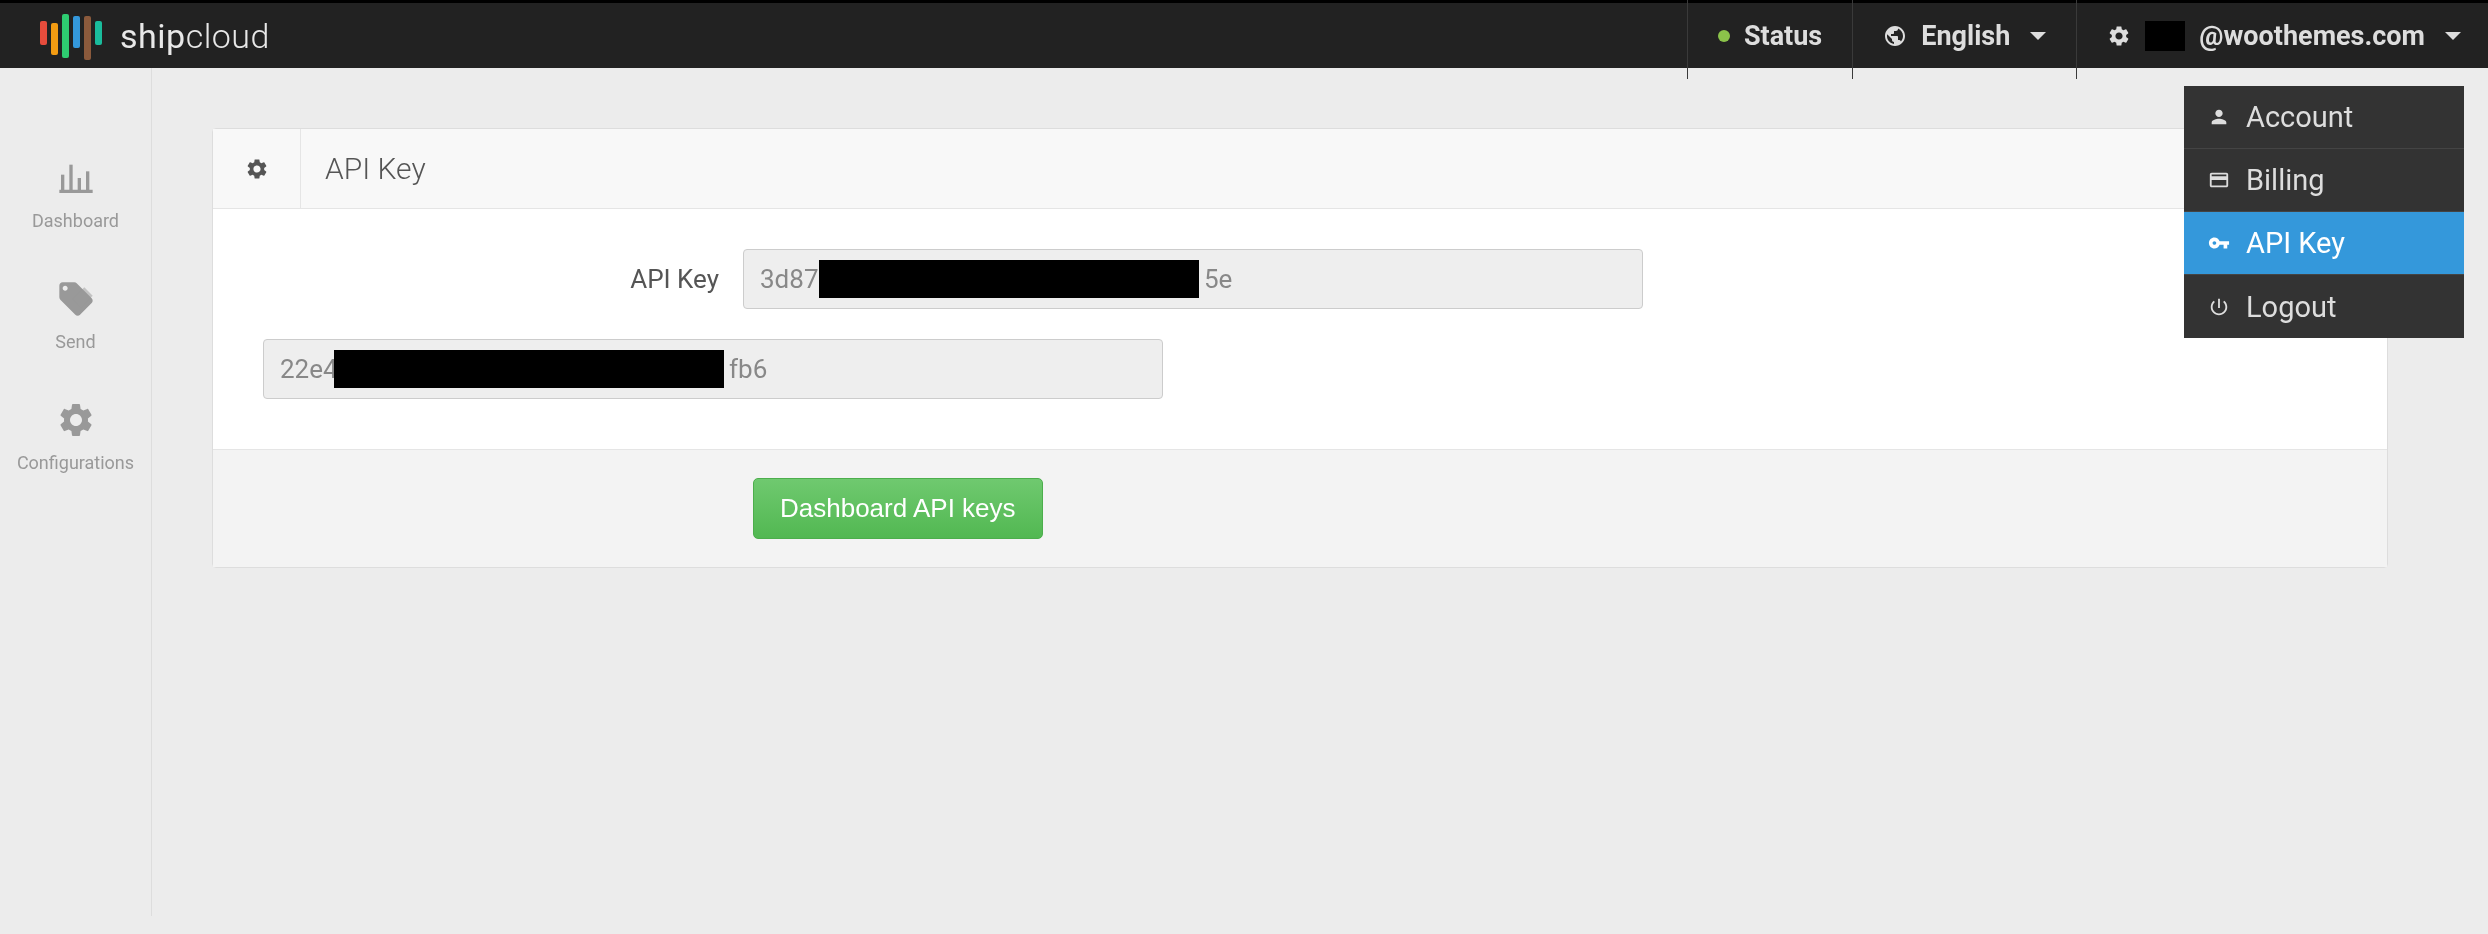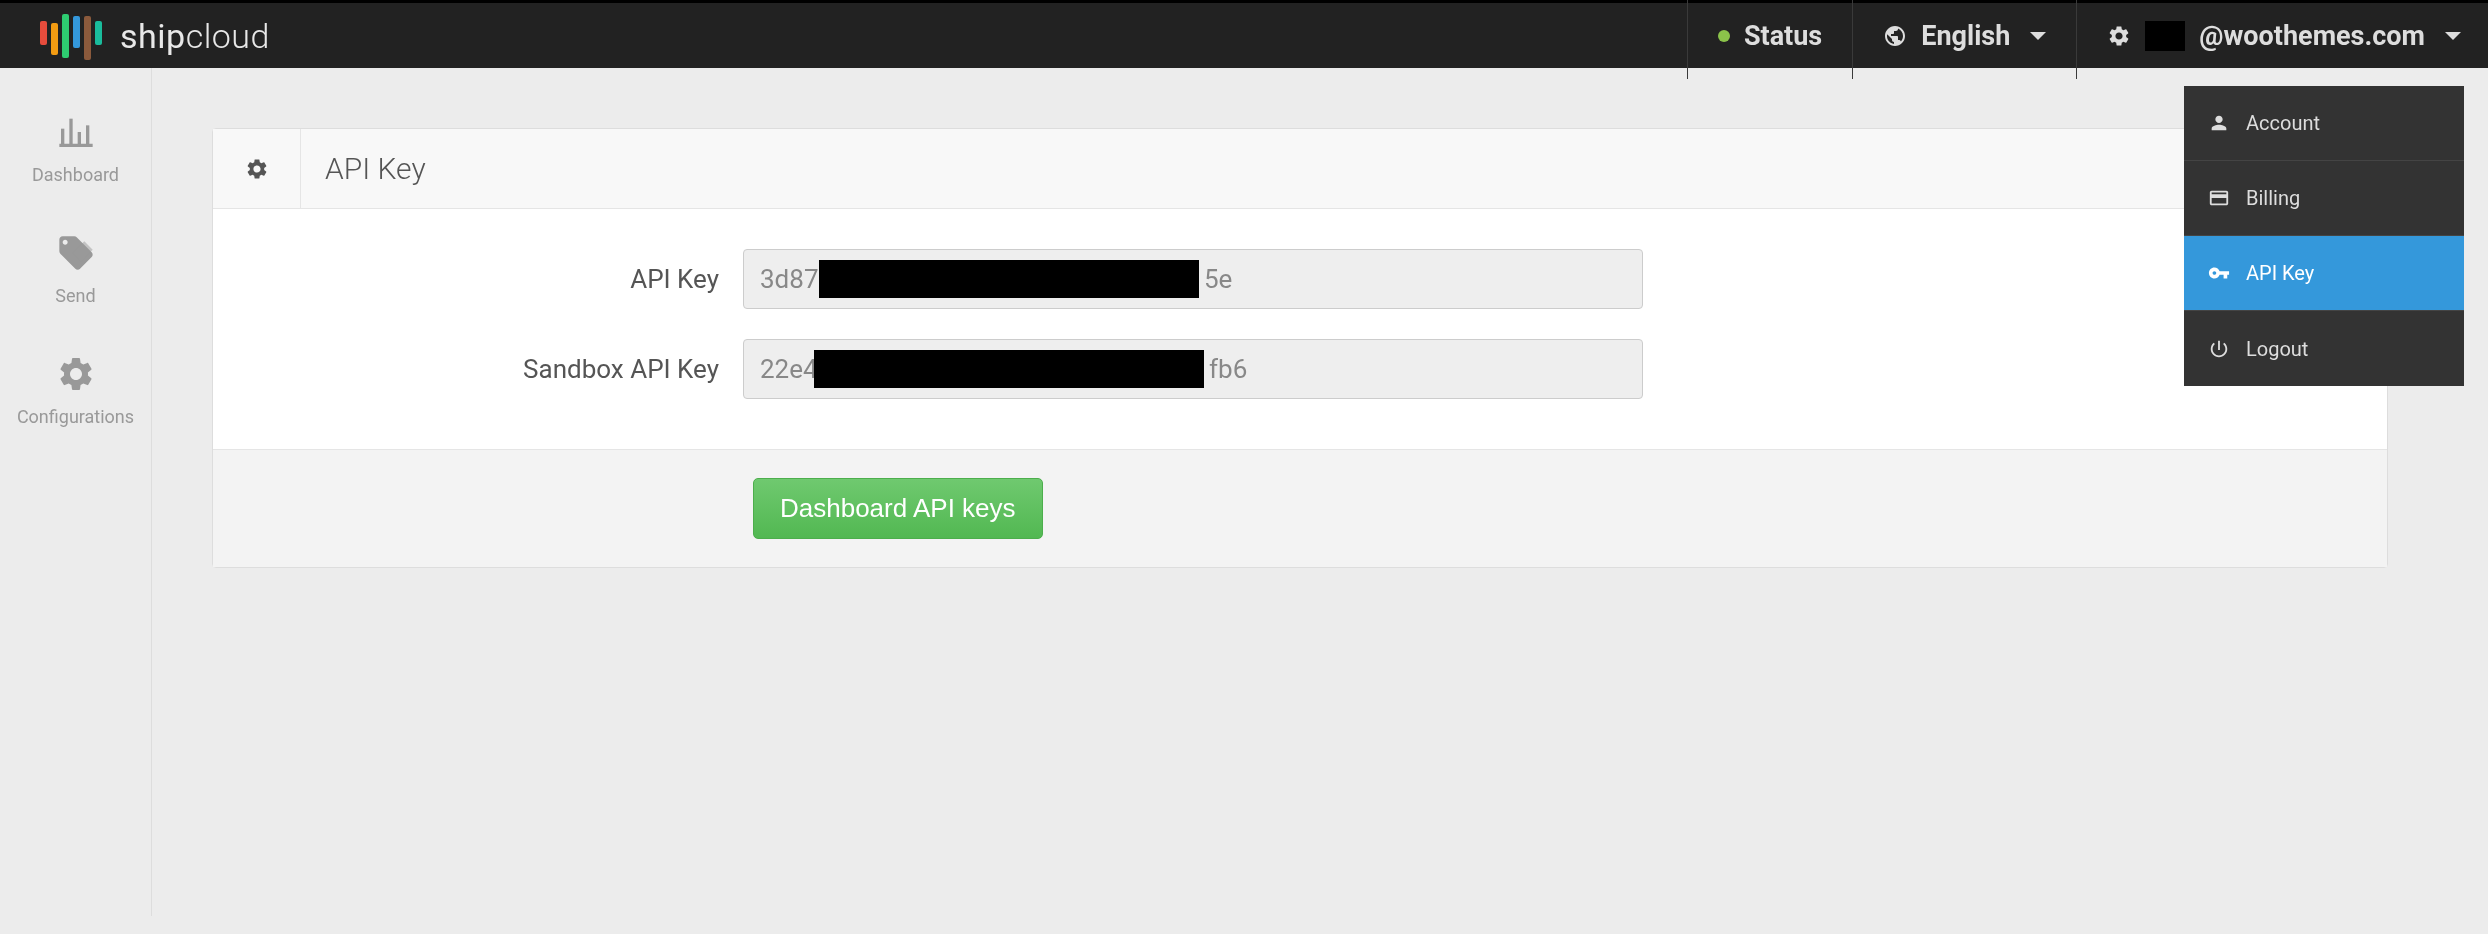--- a/index.html
+++ b/index.html
@@ -88,26 +88,26 @@
     
     .user-dropdown {
       position: absolute;
       top: 86px;
       right: 24px;
       width: 280px;
       background: #333333;
       z-index: 100;
     }
     .dropdown-item {
-      height: 75px;
+      height: 63px;
       display: flex;
       align-items: center;
       padding: 0 24px;
       color: #ddd;
-      font-size: 20px;
+      font-size: 29px;
       border-bottom: 1px solid #444;
       cursor: pointer;
       gap: 16px;
     }
     .dropdown-item:last-child {
       border-bottom: none;
     }
     .dropdown-item.active {
       background: #3498db;
       color: #fff;
@@ -115,21 +115,21 @@
     
     
     .wrapper {
       display: flex;
       height: calc(100% - 86px);
     }
     .sidebar {
       width: 152px;
       background: #ececec;
       border-right: 1px solid #ddd;
-      padding-top: 20px;
+      padding-top: 66px;
     }
     .sidebar-item {
       display: flex;
       flex-direction: column;
       align-items: center;
       padding: 24px 0;
       color: #aaa;
       cursor: pointer;
     }
     .sidebar-icon {
@@ -340,21 +340,20 @@
         <div class="form-row">
           <div class="form-label">API Key</div>
           <div class="form-input">
             <span>3d87</span>
             <span class="input-redact" style="left:75px;width:380px"></span>
             <span style="position:absolute;left:460px">5e</span>
           </div>
         </div>
 
         <div class="form-row" style="margin-bottom:10px">
-          <div class="form-label">Sandbox API Key</div>
           <div class="form-input">
             <span>22e4</span>
             <span class="input-redact" style="left:70px;width:390px"></span>
             <span style="position:absolute;left:465px">fb6</span>
           </div>
         </div>
       </div>
 
       <div class="panel-footer">
         <button class="btn-regenerate">Dashboard API keys</button>

